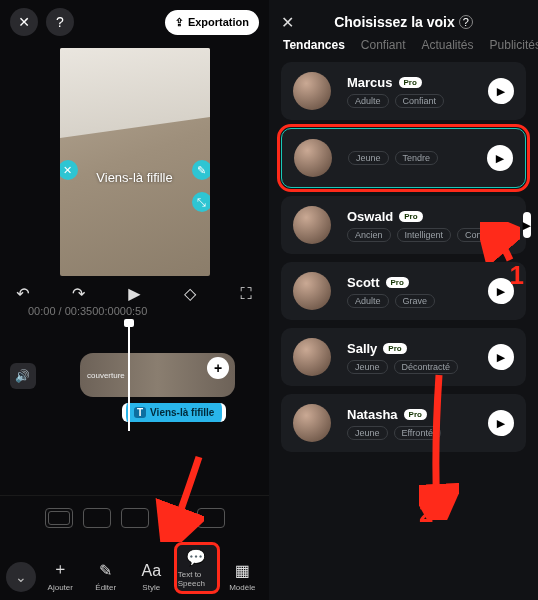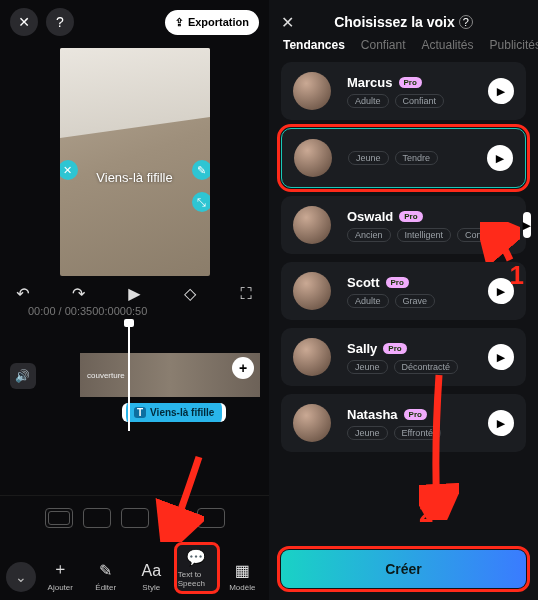--- a/index.html
+++ b/index.html
@@ -98,23 +98,23 @@
   .timeline .playhead::before{
     content:""; position:absolute; top:-2px; left:-4px;
     width:10px;height:8px;background:#fff;border-radius:2px;
   }
   .mute-btn {
     position:absolute; left:10px; top:42px;
     width:26px;height:26px;border-radius:6px;background:#2a2a2e;
     display:flex;align-items:center;justify-content:center;font-size:12px;
   }
   .tl-strip {
-    position:absolute; left:80px; top:32px; width:180px; height:44px;
+    position:absolute; left:80px; top:32px; width:155px; height:44px;
     background:linear-gradient(90deg,#6d6258,#8a7e70,#6d6258);
-    border-radius:0; overflow:hidden;
+    border-radius:13px; overflow:hidden;
     display:flex; align-items:center; padding-left:4px;
   }
   .tl-strip .cov {
     font-size:8px; color:#eee; padding:1px 3px;
   }
   .add-btn {
     position:absolute; right:6px; top:4px;
     width:22px;height:22px;border-radius:11px;background:#fff;color:#000;
     display:flex;align-items:center;justify-content:center;font-size:14px;font-weight:700;
   }
@@ -199,21 +199,21 @@
     outline:3px solid #ff2a1a; outline-offset:1px;
   }
   .avatar {
     width:38px;height:38px;border-radius:19px;
     background:radial-gradient(circle at 35% 30%, #caa994, #5a4538);
     flex:none;
   }
   .vinfo { display:flex; flex-direction:column; gap:4px; flex:1; }
   .vname { font-size:13px; font-weight:600; display:flex; align-items:center; gap:6px;}
   .pro {
-    background:#f0abfc; color:#123200;
+    background:#ffffff; color:#123200;
     font-size:8px; font-weight:800;
     padding:1px 5px; border-radius:8px;
   }
   .tags { display:flex; gap:6px; }
   .tag {
     font-size:9px; color:#9aa0a6;
     border:1px solid #3a3d42; border-radius:10px;
     padding:1px 7px;
   }
   .play-btn {
@@ -439,21 +439,20 @@
           <span class="tag">Jeune</span>
           <span class="tag">Effronté</span>
         </div>
       </div>
       <div class="play-btn">▶</div>
     </div>
 
   </div>
 
   <div class="footer">
-    <div class="create-btn">Créer</div>
   </div>
 
   <span class="num-badge" style="right:14px; top:260px;">1</span>
   <svg class="arrow-svg" style="right:18px; top:222px; width:40px; height:40px;" viewBox="0 0 40 40">
     <defs>
         <marker id="ah2" markerWidth="8" markerHeight="8" refX="4" refY="4" orient="auto">
           <path d="M0,0 L8,4 L0,8 Z" fill="#ff2a1a"></path>
         </marker>
       </defs>
     <path d="M30,38 Q22,20 10,6" stroke="#ff2a1a" stroke-width="7" fill="none" marker-end="url(#ah2)"></path>

